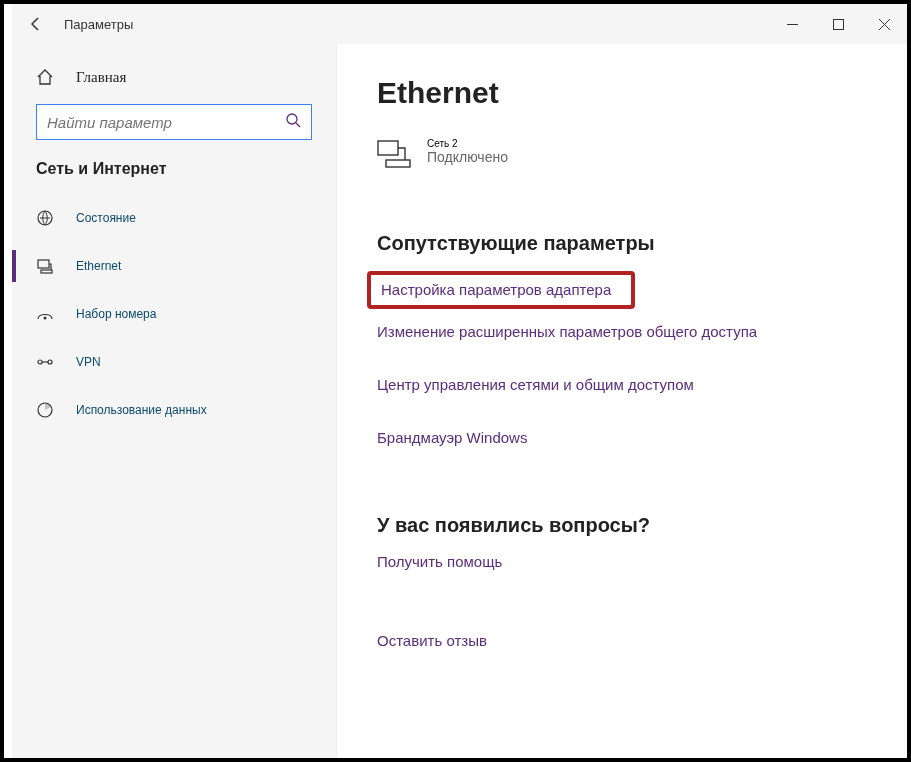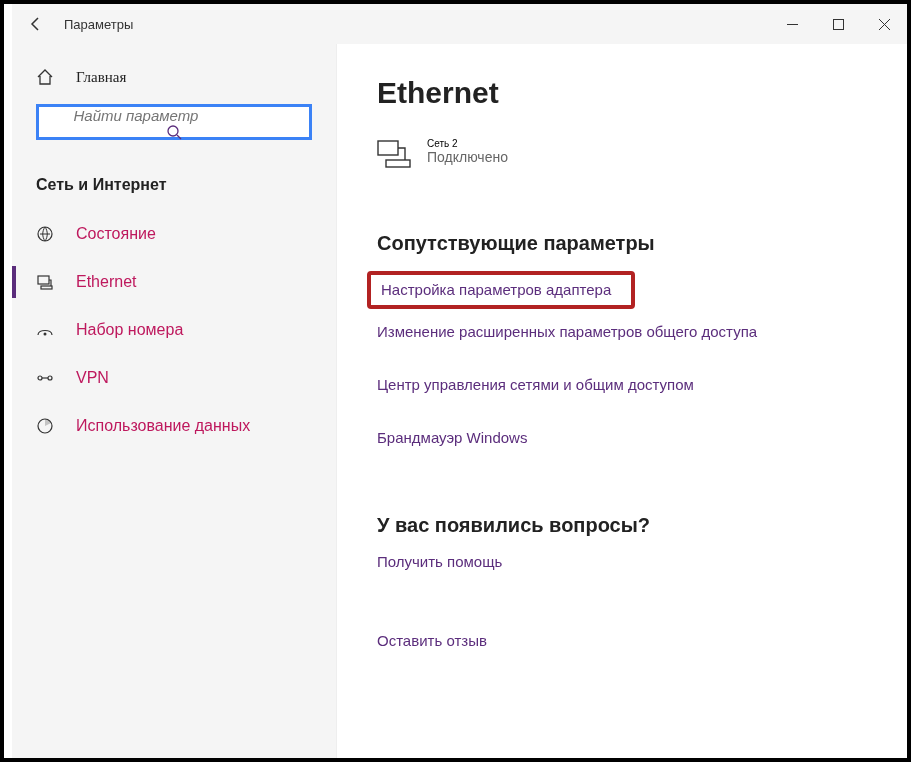--- a/index.html
+++ b/index.html
@@ -10,28 +10,28 @@
 .title-text { font-size: 13px; color: #333; margin-left: 4px; }
 .win-controls { margin-left: auto; display: flex; }
 .win-btn { width: 46px; height: 40px; display: flex; align-items: center; justify-content: center; cursor: pointer; }
 .win-btn svg { width: 11px; height: 11px; }
 .content { flex: 1; display: flex; overflow: hidden; }
 .sidebar { width: 325px; background: #f5f5f5; padding: 24px 0 0 0; border-right: 1px solid #eee; }
 .home-row { display: flex; align-items: center; padding: 0 24px 18px 24px; cursor: pointer; }
 .home-row .ico { width: 20px; margin-right: 20px; display: flex; align-items: center; }
 .home-row .lbl { font-size: 15px; color: #222; font-family: Liberation Serif, serif; }
 .search-wrap { padding: 0 24px 20px 24px; }
-.search-box { width: 100%; height: 36px; border: 3px solid #3b82f6; background: #fff; display: flex; align-items: center; padding: 0 10px; flex-direction: column; }
+.search-box { width: 100%; height: 36px; border: 1px solid #3b82f6; background: #fff; display: flex; align-items: center; padding: 0 10px; }
 .search-box input { flex: 1; border: none; outline: none; font-size: 15px; font-style: italic; color: #666; background: transparent; }
 .search-box .sico { color: #5B2D7C; }
-.section-title { padding: 0 24px 16px 24px; font-size: 16px; font-weight: 600; color: #222; margin-top: 16px; }
+.section-title { padding: 0 24px 16px 24px; font-size: 16px; font-weight: 600; color: #222; }
 .nav-list { }
 .nav-item { display: flex; align-items: center; height: 48px; padding: 0 24px; cursor: pointer; position: relative; }
 .nav-item .ico { width: 20px; margin-right: 20px; display: flex; align-items: center; color: #333; }
-.nav-item .lbl { font-size: 16px; color: #be185d; }
+.nav-item .lbl { font-size: 12px; color: #0c4a6e; }
 .nav-item.active::before { content: ""; position: absolute; left: 0; top: 8px; bottom: 8px; width: 4px; background: #5B2D7C; }
 .main { flex: 1; padding: 32px 40px 0 40px; overflow-y: auto; }
 h1.page-title { font-size: 30px; font-weight: 600; color: #222; margin-bottom: 28px; }
 .net-status { display: flex; align-items: flex-start; margin-bottom: 60px; }
 .net-icon { margin-right: 16px; margin-top: 2px; }
 .net-text .name { font-size: 10px; color: #000000; }
 .net-text .status { font-size: 14px; color: #666; }
 h2.sub-title { font-size: 20px; font-weight: 600; color: #222; margin-bottom: 16px; }
 .link-list { margin-bottom: 50px; }
 .link { font-size: 15px; color: #5B2D7C; margin-bottom: 18px; cursor: pointer; display: inline-block; }

